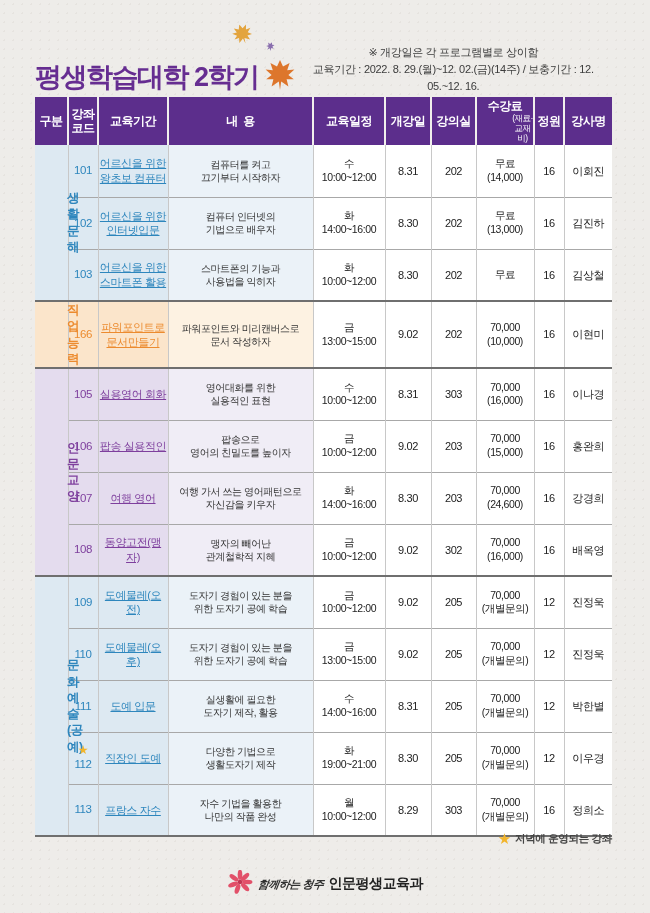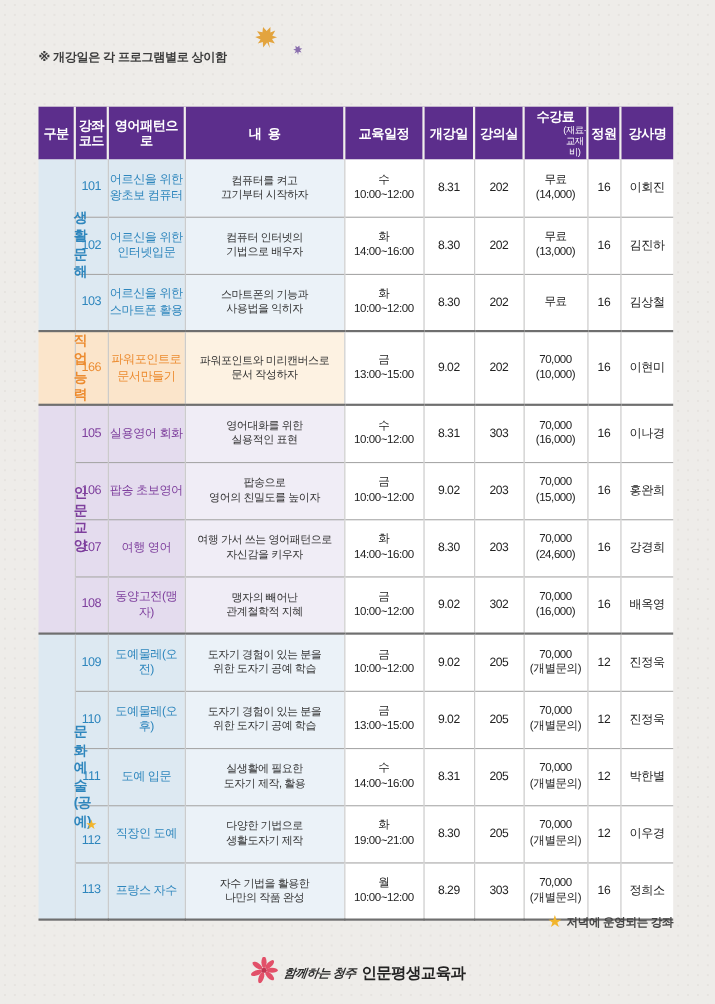--- a/index.html
+++ b/index.html
@@ -17,42 +17,42 @@
     background-image:radial-gradient(#e6e3df 1px, transparent 1px);
     background-size:9px 9px;
   }
   
   .doc-header{position:absolute;top:44px;left:35px;right:38px;display:flex;justify-content:space-between;align-items:flex-end;}
   .title-wrap{display:flex;align-items:center;gap:6px;}
   h1.title{font-size:27px;font-weight:800;color:var(--title-text);letter-spacing:-1.5px;white-space:nowrap;}
   .leaf{display:inline-block;}
   .leaf-yellow{position:absolute;top:24px;left:233px;transform:rotate(-18deg);}
   .leaf-purple{position:absolute;top:37px;left:266px;transform:rotate(20deg);}
-  .notes{text-align:center;color:#3c3c3c;font-size:11px;font-weight:700;line-height:1.55;letter-spacing:-0.3px;}
+  .notes{text-align:center;color:#3c3c3c;font-size:11px;font-weight:400;line-height:1.55;letter-spacing:-0.3px;}
   
   .tbl-wrap{position:absolute;top:97px;left:35px;}
   table{border-collapse:collapse;table-layout:fixed;width:577px;border-bottom:2px solid #6f6f6f;}
   th{
     background:var(--header-bg);color:#fff;font-weight:700;font-size:12px;
     height:48px;line-height:1.2;white-space:pre-wrap;letter-spacing:-0.5px;
     border-left:2px solid #f1efec;vertical-align:middle;
   }
   th:first-child{border-left:none;}
   th .fee-sub{display:block;font-size:8.5px;font-weight:400;letter-spacing:-0.5px;margin-left:35px;}
   td{
     height:52px;text-align:center;vertical-align:middle;background:#fff;
     font-size:11px;color:#222;line-height:1.3;white-space:pre-line;letter-spacing:-0.4px;
     border-top:1px solid #a8a8a8;border-left:1px solid #c8c8c8;
   }
   tr.first-row td{border-top:none;}
   tr.group-start td{border-top:2px solid #6f6f6f;}
   tr.first-row.group-start td{border-top:none;}
   td.cat{border-left:none;font-weight:800;font-size:12.5px;letter-spacing:-0.5px;padding-left:32px;}
   td.code{font-size:11.5px;}
-  td.prog{font-weight:400;}
+  td.prog{font-weight:400;text-decoration:underline;}
   td.cont{font-size:10px;color:#333;}
   td.sched{font-size:10.5px;color:#222;}
   td.fee{font-size:10.5px;}
   td .fee-note{font-size:10.5px;}
   .row-star{display:block;color:var(--star);font-size:12px;line-height:1;margin-bottom:1px;}
   
   tr.theme-blue td.cat, tr.theme-blue td.code, tr.theme-blue td.prog{background:var(--blue-bg);color:var(--blue-text);}
   tr.theme-blue td.cont{background:var(--blue-bg-light);color:#333;}
   tr.theme-orange td.cat, tr.theme-orange td.code, tr.theme-orange td.prog{background:var(--orange-bg);color:var(--orange-text);}
   tr.theme-orange td.cont{background:var(--orange-bg-light);color:#333;}
@@ -75,22 +75,31 @@
         <path fill="#e3a43e" d="M50 0 L60 22 L82 10 L74 34 L98 32 L78 50 L96 64 L72 64 L78 88 L54 72 L50 100 L46 72 L22 88 L28 64 L4 64 L22 50 L2 32 L26 34 L18 10 L40 22 Z"></path>
       </svg>
   </span>
   <span class="leaf leaf-purple">
     <svg width="9" height="9" viewBox="0 0 100 100">
         <path fill="#8a6fae" d="M50 0 L62 25 L88 18 L72 45 L95 60 L65 62 L70 95 L50 70 L30 95 L35 62 L5 60 L28 45 L12 18 L38 25 Z"></path>
       </svg>
   </span>
 
   <div class="doc-header">
+    <div class="title-wrap">
+      <h1 class="title">평생학습대학 2학기</h1>
+      <span class="leaf">
+        <svg width="30" height="30" viewBox="0 0 100 100">
+            <path fill="#dd762c" d="M50 0 L60 22 L82 10 L74 34 L98 32 L78 50 L96 64 L72 64 L78 88 L54 72 L50 100 L46 72 L22 88 L28 64 L4 64 L22 50 L2 32 L26 34 L18 10 L40 22 Z"></path>
+          </svg>
+      </span>
+    </div>
     <div class="notes">
       <div>※ 개강일은 각 프로그램별로 상이함</div>
+      <div>교육기간 : 2022. 8. 29.(월)~12. 02.(금)(14주) / 보충기간 : 12. 05.~12. 16.</div>
     </div>
   </div>
 
   <div class="tbl-wrap">
     <table>
       <colgroup>
         <col style="width:33px">
           <col style="width:30px">
           <col style="width:70px">
           <col style="width:145px">
@@ -99,21 +108,21 @@
           <col style="width:45px">
           <col style="width:58px">
         <col style="width:30px">
           <col style="width:48px">
       </colgroup>
       <thead>
         <tr>
           <th>구분</th>
           <th>강좌
 코드</th>
-          <th>영어패턴으로</th>
+          <th>교육기간</th>
           <th>내  용</th>
           <th>교육일정</th>
           <th>개강일</th>
           <th>강의실</th>
           <th><span>수강료</span><span class="fee-sub">(재료·교재비)</span></th>
           <th>정원</th>
           <th>강사명</th>
         </tr>
       </thead>
       <tbody>
@@ -187,21 +196,21 @@
             <td class="sched">수
 10:00~12:00</td>
             <td class="num">8.31</td>
             <td class="num">303</td>
             <td class="fee"><div>70,000</div><div class="fee-note">(16,000)</div></td>
             <td class="num">16</td>
             <td class="num">이나경</td>
           </tr>
           <tr class="theme-purple">
             <td class="code"><span>106</span></td>
-            <td class="prog">팝송 초보영어</td>
+            <td class="prog">팝송 실용적인</td>
             <td class="cont">팝송으로
 영어의 친밀도를 높이자</td>
             <td class="sched">금
 10:00~12:00</td>
             <td class="num">9.02</td>
             <td class="num">203</td>
             <td class="fee"><div>70,000</div><div class="fee-note">(15,000)</div></td>
             <td class="num">16</td>
             <td class="num">홍완희</td>
           </tr>

